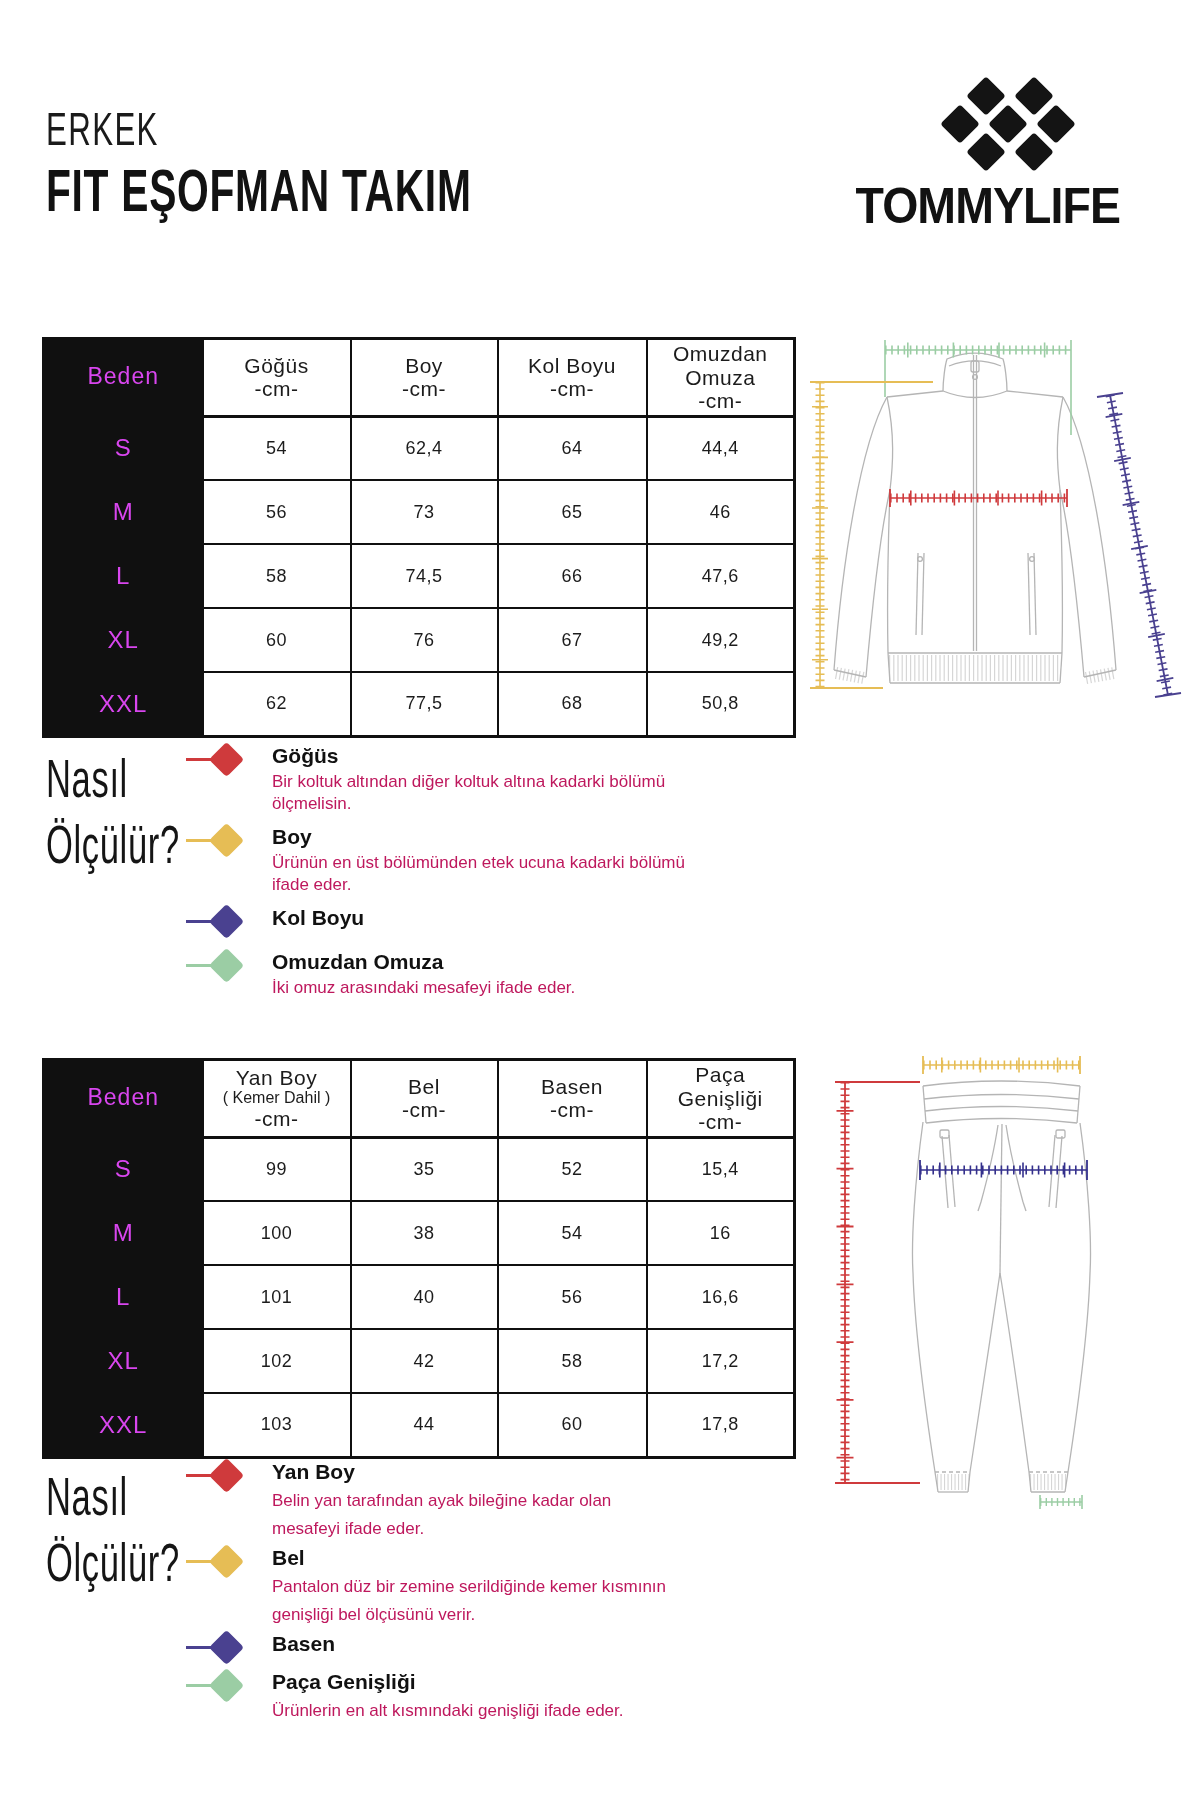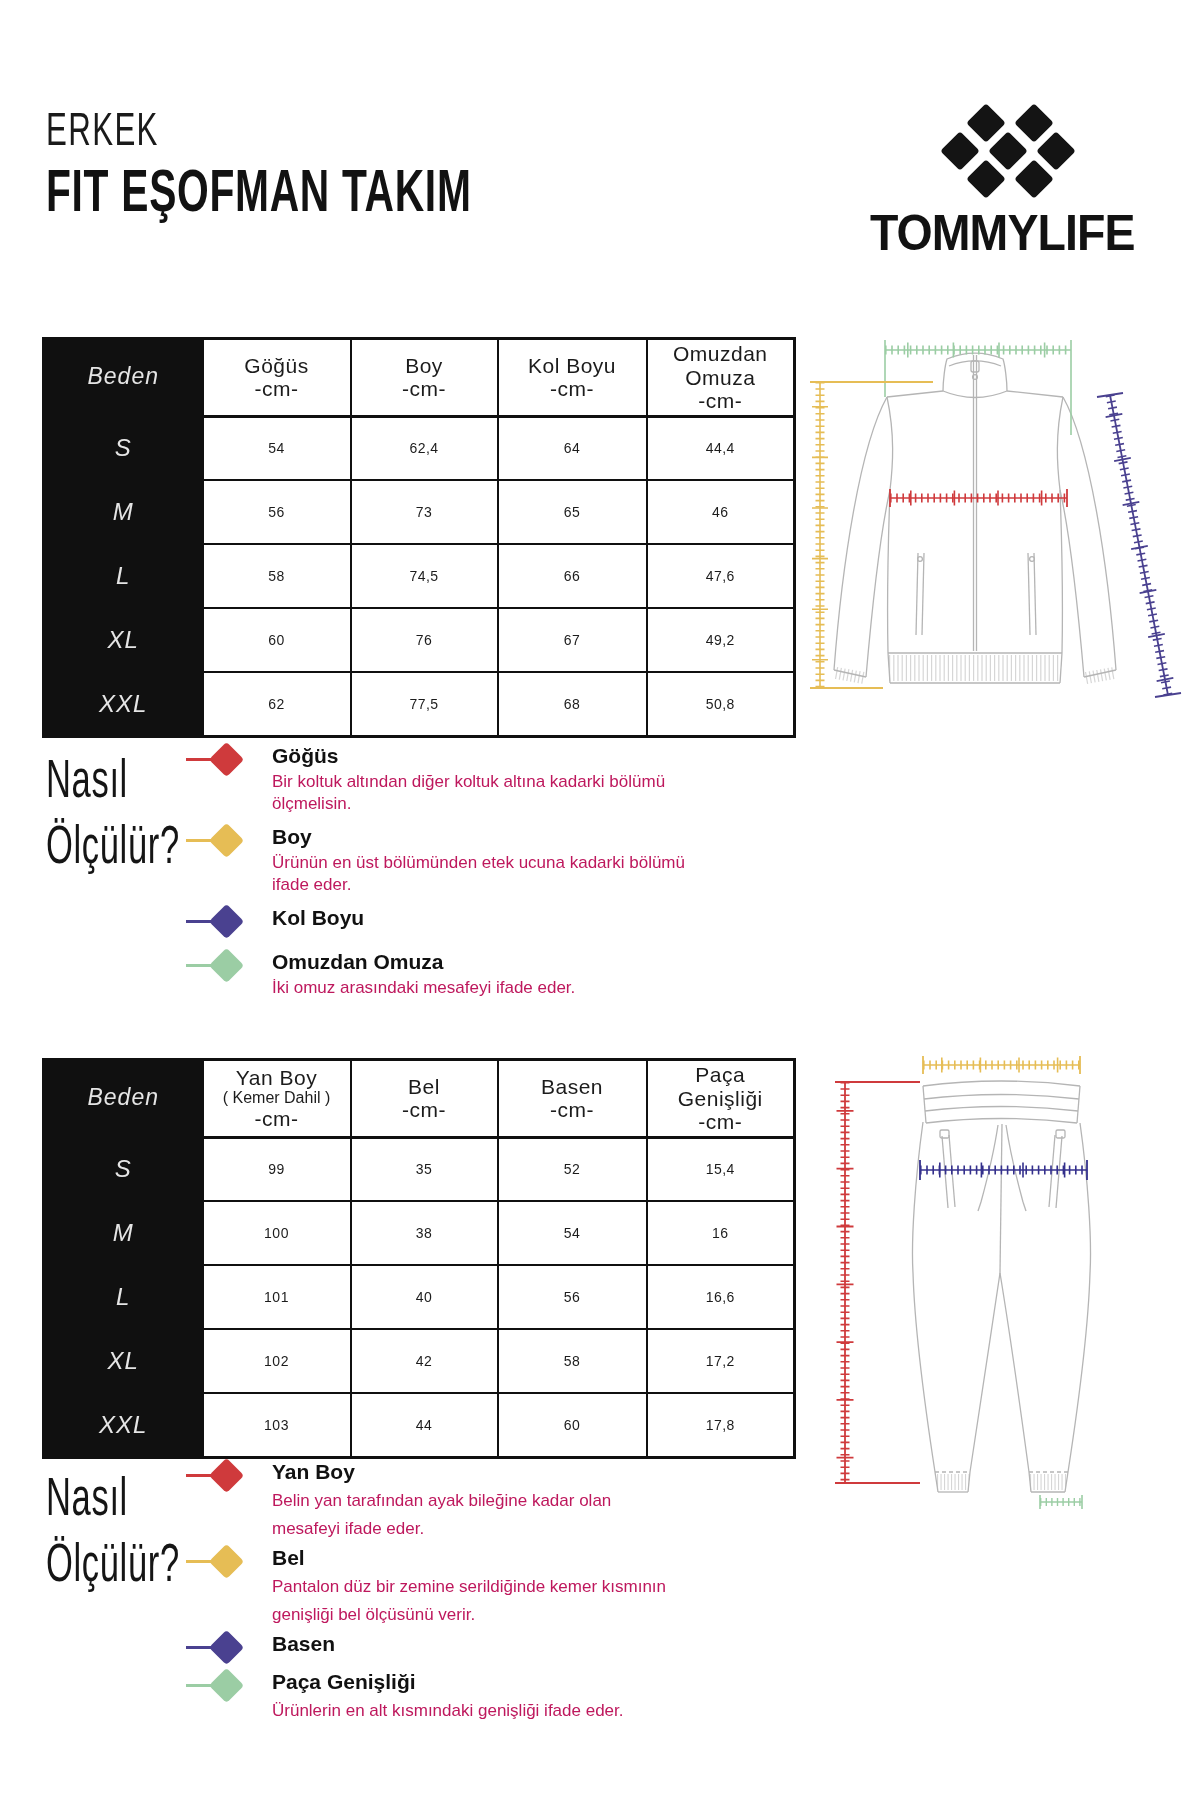--- a/index.html
+++ b/index.html
@@ -4,36 +4,36 @@
 <style>
   html,body{margin:0;padding:0;background:#fff;}
   body{font-family:"Liberation Sans",sans-serif;color:#111;}
   .page{position:relative;width:1200px;height:1800px;background:#fff;overflow:hidden;}
 
   
   .title-cat{position:absolute;left:46px;top:102px;font-size:46px;font-weight:400;
     letter-spacing:2px;color:#1a1a1a;transform:scaleX(.68);transform-origin:left top;white-space:nowrap;}
   .title-main{position:absolute;left:46px;top:156px;font-size:60px;font-weight:700;
     color:#121212;transform:scaleX(.68);transform-origin:left top;white-space:nowrap;letter-spacing:1px;}
-  .brand{position:absolute;left:845px;top:102px;width:300px;text-align:right;}
+  .brand{position:absolute;left:845px;top:75px;width:300px;text-align:left;}
   .brand-name{font-size:50px;font-weight:700;letter-spacing:-1px;color:#121212;
     transform:scaleX(.93);transform-origin:center top;margin-top:-6px;white-space:nowrap;}
 
   
   table.size-tbl{position:absolute;left:42px;width:751px;border-collapse:collapse;table-layout:fixed;
     border:3px solid #101010;background:#fff;}
   .tbl--jacket{top:337px;}
   .tbl--pants{top:1058px;}
   .size-tbl th,.size-tbl td{border:2px solid #101010;text-align:center;vertical-align:middle;
     font-weight:400;color:#1c1c1c;letter-spacing:.5px;}
   .size-tbl thead th{height:67px;font-size:21px;line-height:1.12;padding:2px;border-bottom:3px solid #101010;}
   .size-tbl thead th span{display:block;}
   .size-tbl tbody tr{height:64px;}
-  .size-tbl tbody td{font-size:14px;}
-  .size-tbl thead th:first-child,.size-tbl tbody th{background:#101010;color:#e5e5e5;border-color:#101010;font-style:italic;}
+  .size-tbl tbody td{font-size:18px;}
+  .size-tbl thead th:first-child,.size-tbl tbody th{background:#101010;color:#d946ef;border-color:#101010;}
   .size-tbl thead th:first-child{font-size:23px;letter-spacing:1px;}
   .size-tbl tbody th{font-size:24px;font-weight:400;letter-spacing:1px;}
   .tbl--pants thead th:nth-child(2) span:nth-child(2){font-size:16px;letter-spacing:0;}
 
   
   .howto-title{position:absolute;left:46px;font-size:54px;font-weight:400;line-height:1.22;
     letter-spacing:1px;color:#151515;white-space:pre-line;transform:scaleX(.64);transform-origin:left top;}
   .ht1{top:746px;} .ht2{top:1464px;}
   .hitems{position:absolute;left:186px;width:600px;}
   .hi1{top:744px;} .hi2{top:1460px;}

